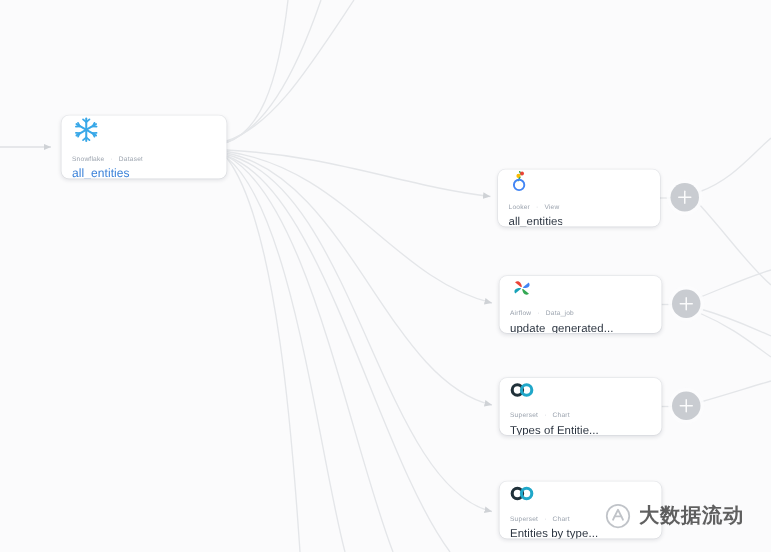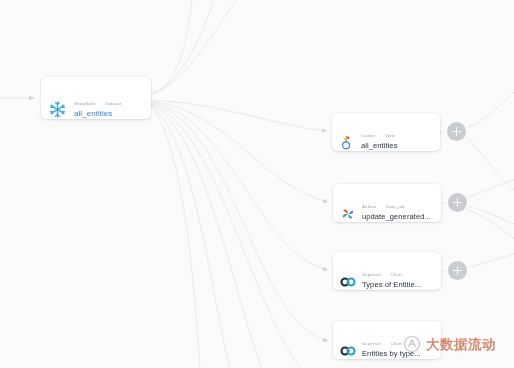--- a/index.html
+++ b/index.html
@@ -24,22 +24,23 @@
     height: 368px;
   }
 
   
   .node {
     position: absolute;
     background: #ffffff;
     border-radius: 5px;
     box-shadow: 0 1px 3px rgba(22,32,55,0.13), 0 0 0 0.5px rgba(20,30,55,0.055);
     display: flex;
-    align-items: flex-end;
+    align-items: flex-start;
     box-sizing: border-box;
+    flex-direction: column;
   }
   .node-icon {
     flex: 0 0 auto;
     display: flex;
     align-items: center;
     justify-content: center;
   }
   .node-text {
     flex: 1 1 auto;
     min-width: 0;
@@ -133,21 +134,21 @@
     display: flex;
     align-items: center;
     gap: 4px;
     opacity: 0.62;
     pointer-events: none;
   }
   #watermark .wm-text {
     font-family: "DejaVu Sans", sans-serif;
     font-size: 13.5px;
     line-height: 18px;
-    color: #c2410c;
+    color: #000000;
     letter-spacing: 0.5px;
     font-weight: 700;
   }
   #watermark .wm-logo { width: 20px; height: 20px; }
 </style>
 </head>
 <body>
 
 <div id="canvas">
 

